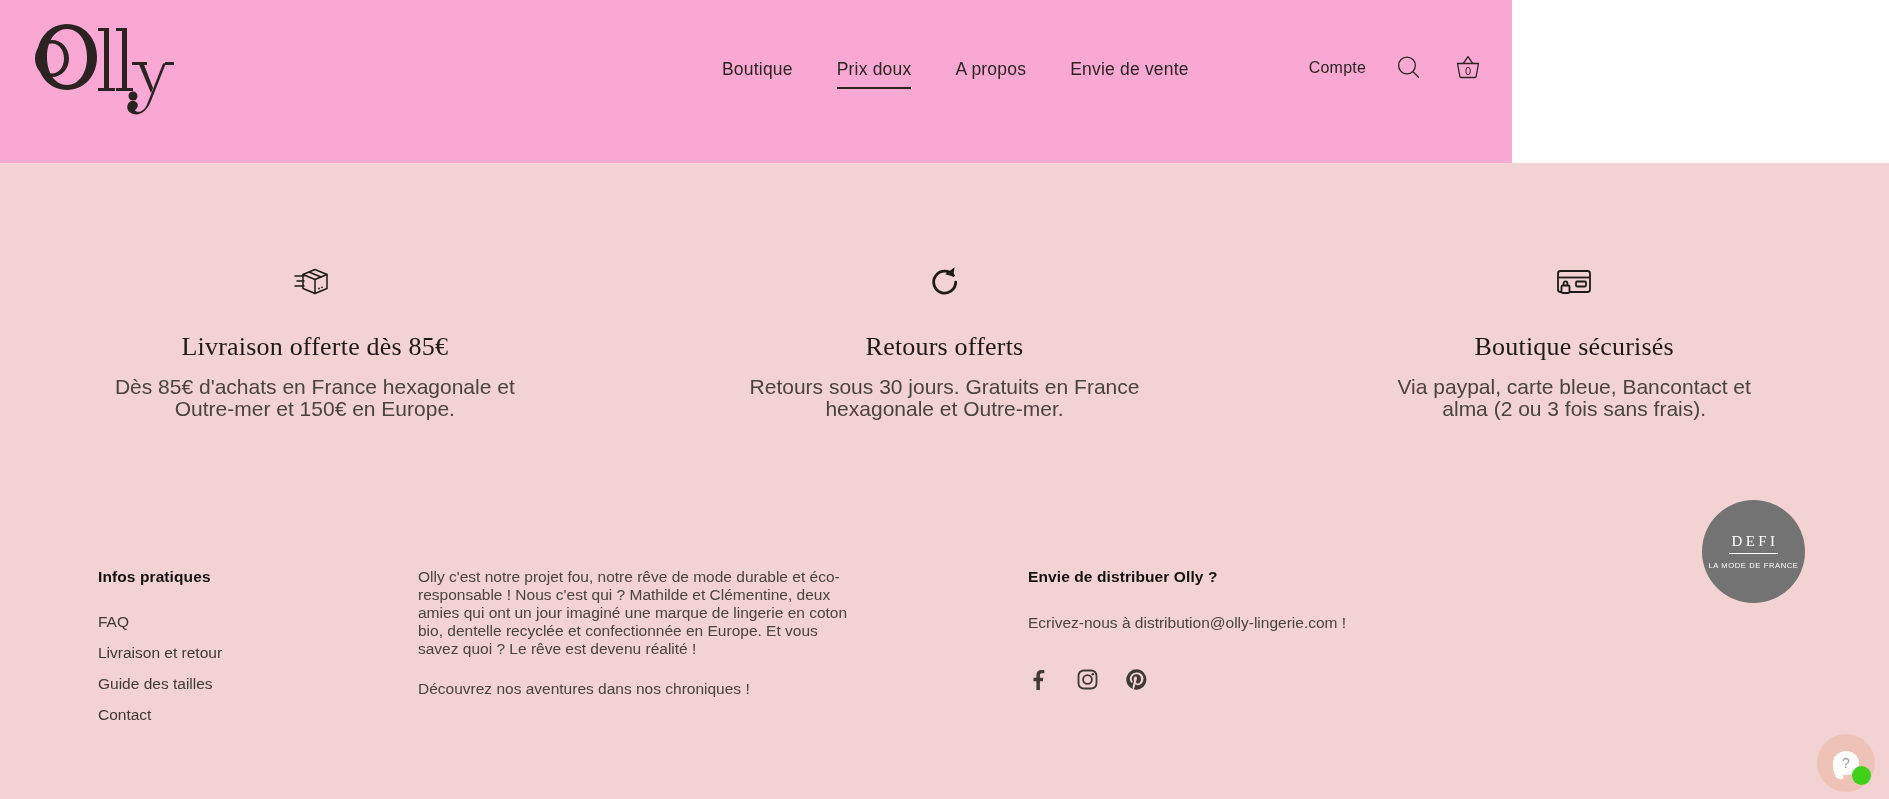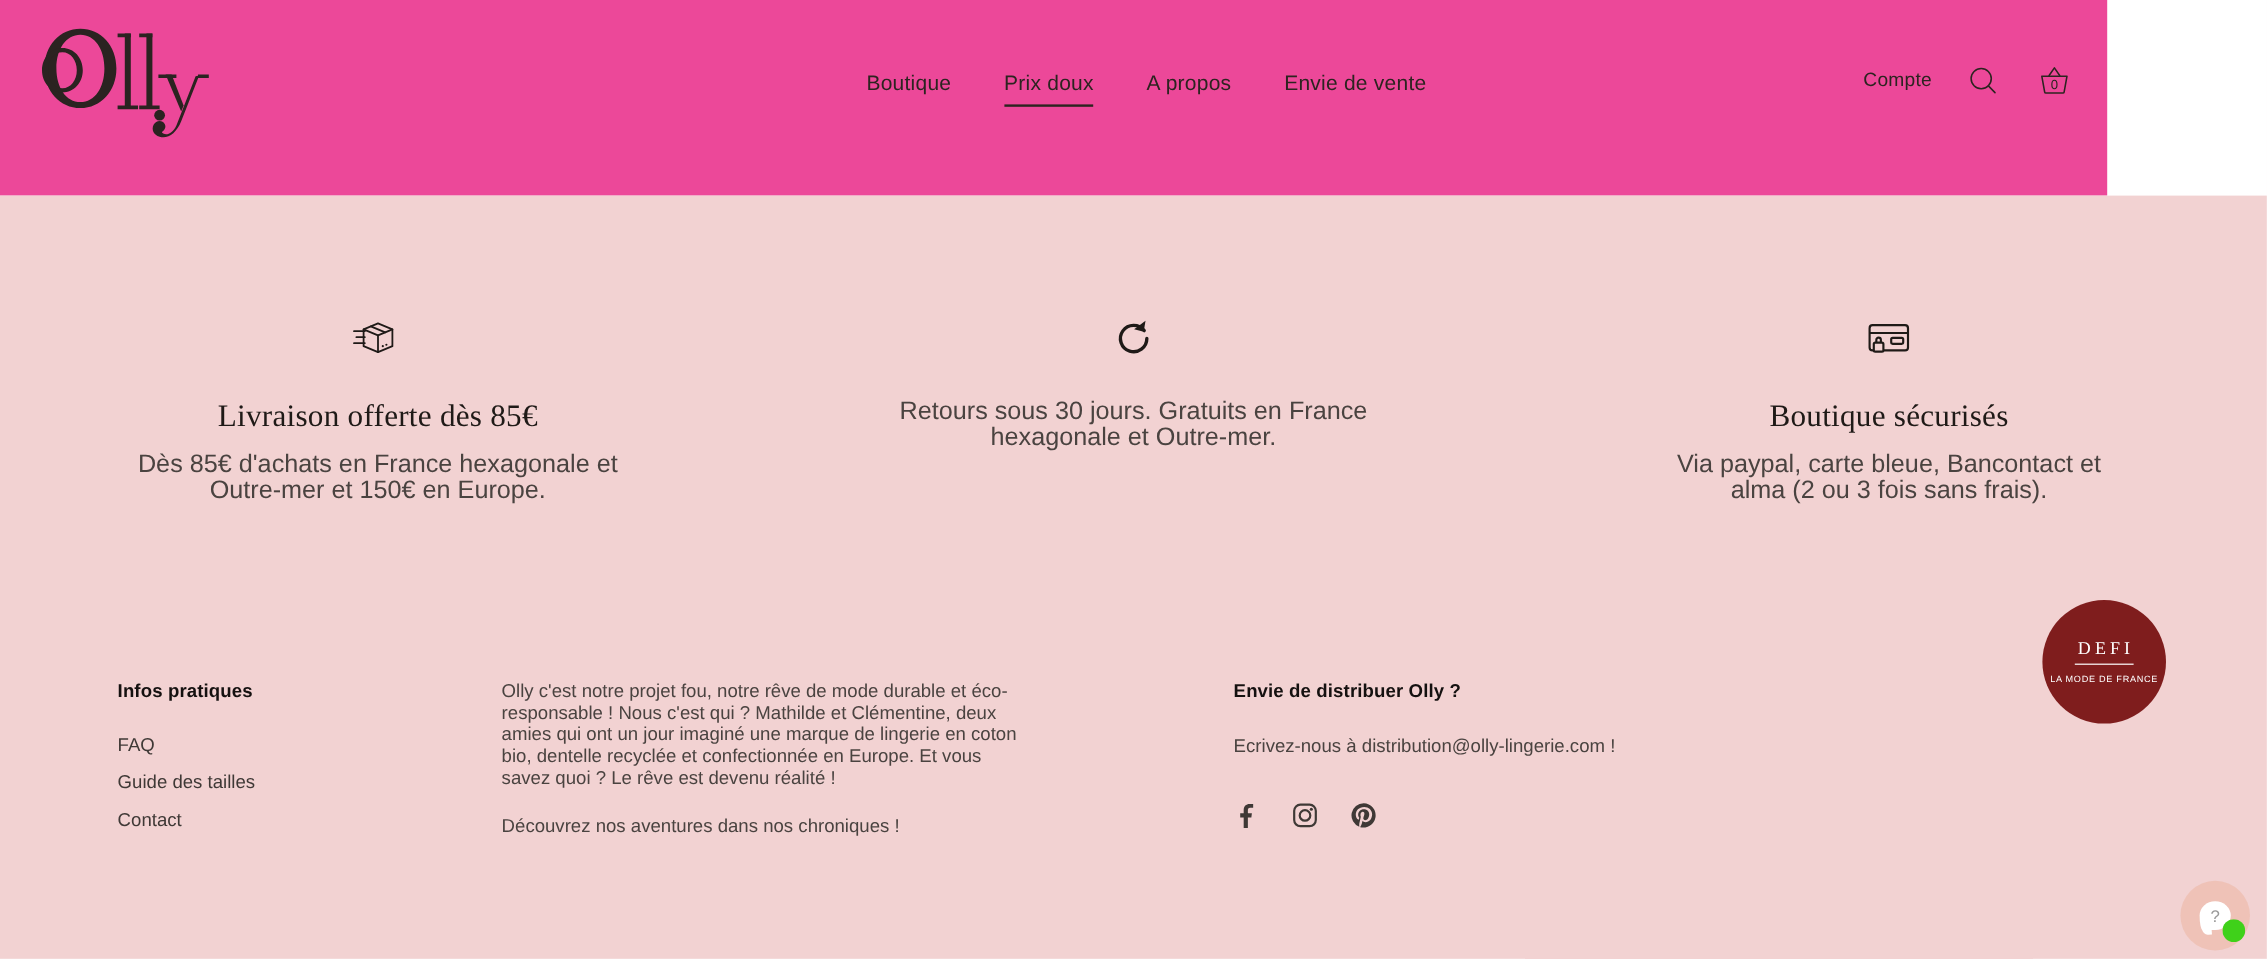--- a/index.html
+++ b/index.html
@@ -19,23 +19,23 @@
     position: relative;
     width: 1889px;
     height: 799px;
     background: #ffffff;
   }
 
   
   .header {
     position: absolute;
     top: 0; left: 0;
-    width: 1756px;
+    width: 1512px;
     height: 163px;
-    background: #ec4899;
+    background: #f9a8d4;
   }
 
   .logo {
     position: absolute;
     left: 22px;
     top: 6px;
     width: 160px;
     height: 140px;
   }
   .logo svg { display: block; }
@@ -201,21 +201,21 @@
   .social-icon { cursor: pointer; display: flex; }
 
   
   .defi-badge {
     position: absolute;
     right: 84px;
     top: 337px;
     width: 103px;
     height: 103px;
     border-radius: 50%;
-    background: #7f1d1d;
+    background: #737373;
     display: flex;
     flex-direction: column;
     align-items: center;
     justify-content: center;
     cursor: pointer;
   }
   .defi-title {
     font-family: "Liberation Serif", serif;
     color: #ffffff;
     font-size: 15px;
@@ -369,20 +369,21 @@
         <div class="feature-text">Dès 85€ d'achats en France hexagonale et Outre-mer et 150€ en Europe.</div>
       </div>
 
       <div class="feature">
         <div class="feature-icon">
           <svg width="34" height="38" viewBox="0 0 34 38" xmlns="http://www.w3.org/2000/svg">
             <path d="M25.5 12.5a11 11 0 1 0 2.2 6.6" fill="none" stroke="#1f1a17" stroke-width="2.8" stroke-linecap="round"></path>
             <path d="M26.6 4.2l-1.5 9.2 -8-2.1z" fill="#1f1a17"></path>
           </svg>
         </div>
+        <div class="feature-title">Retours offerts</div>
         <div class="feature-text">Retours sous 30 jours. Gratuits en France hexagonale et Outre-mer.</div>
       </div>
 
       <div class="feature">
         <div class="feature-icon">
           <svg width="44" height="38" viewBox="0 0 44 38" xmlns="http://www.w3.org/2000/svg">
             <g fill="none" stroke="#1f1a17" stroke-width="1.8" stroke-linejoin="round">
               <rect x="6" y="8" width="32" height="21" rx="2.5"></rect>
               <line x1="6" y1="14.5" x2="38" y2="14.5"></line>
               <rect x="24" y="18.5" width="10" height="5" rx="1.2"></rect>
@@ -395,20 +396,21 @@
         <div class="feature-text">Via paypal, carte bleue, Bancontact et alma (2 ou 3 fois sans frais).</div>
       </div>
 
     </div>
 
     <div class="footer">
 
       <div class="col-infos">
         <div class="footer-heading">Infos pratiques</div>
         <a class="footer-link">FAQ</a>
+        <a class="footer-link">Livraison et retour</a>
         <a class="footer-link">Guide des tailles</a>
         <a class="footer-link">Contact</a>
       </div>
 
       <div class="col-about">
         <p class="about-p">Olly c'est notre projet fou, notre rêve de mode durable et éco-responsable ! Nous c'est qui ? Mathilde et Clémentine, deux amies qui ont un jour imaginé  une marque de lingerie en coton bio, dentelle recyclée et confectionnée en Europe. Et vous savez quoi ? Le rêve est devenu réalité !</p>
         <p class="about-p">Découvrez nos aventures dans nos chroniques !</p>
       </div>
 
       <div class="col-spacer"></div>

